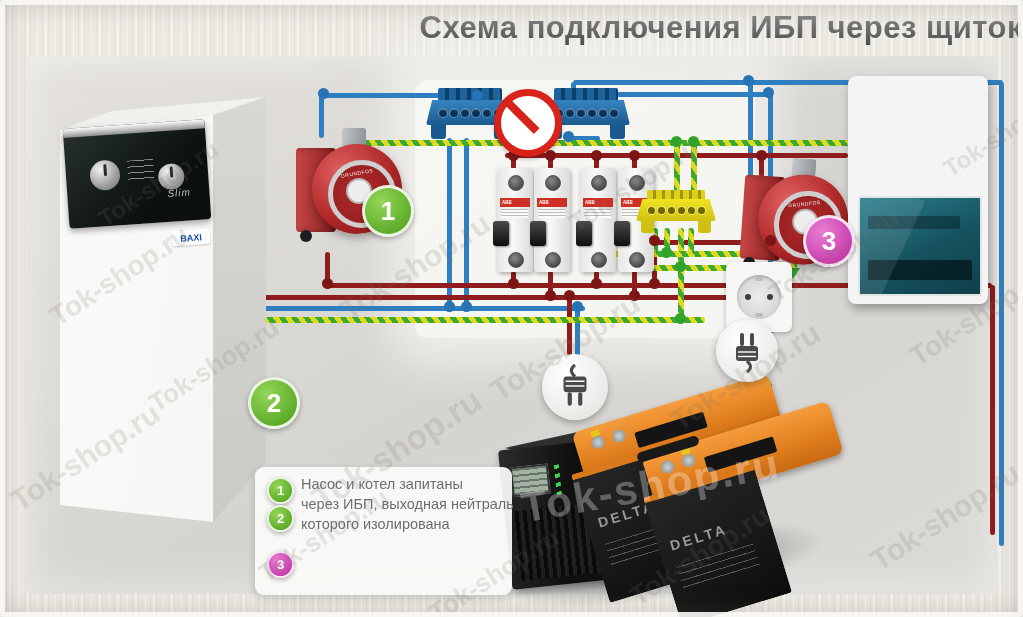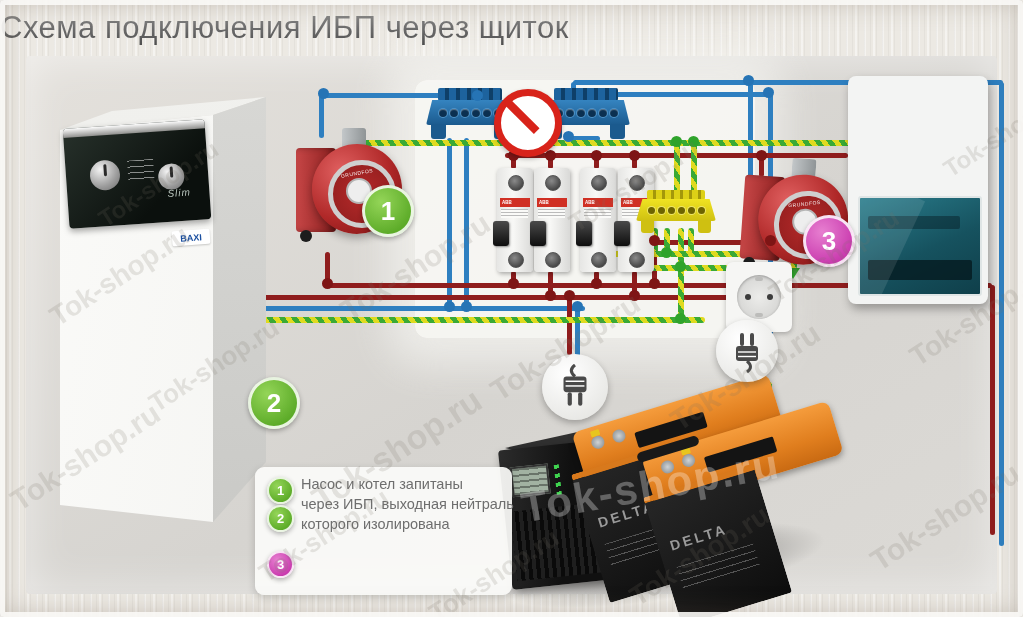--- a/index.html
+++ b/index.html
@@ -3,21 +3,21 @@
 <meta charset="utf-8">
 <style>
   html,body{margin:0;padding:0;background:#b8b4ae;font-family:"Liberation Sans",sans-serif}
   #stage{position:relative;width:1023px;height:617px;margin:0 auto;overflow:hidden;
     background:#ece9e3;
     background-image:repeating-linear-gradient(90deg,rgba(0,0,0,.035) 0 1px,transparent 1px 6px),
                      repeating-linear-gradient(90deg,rgba(255,255,255,.45) 0 2px,transparent 2px 9px);}
   .el{position:absolute}
   .frame{position:absolute;inset:0;z-index:12;pointer-events:none;
     box-shadow:inset 0 0 0 5px rgba(251,250,247,.9), inset 0 0 28px rgba(110,95,80,.38);border-radius:4px}
-  .title{position:absolute;left:0;top:10px;width:100%;text-align:left;font-size:31px;font-weight:normal;
+  .title{position:absolute;left:0;top:10px;width:100%;text-align:right;font-size:31px;font-weight:bold;
     color:#646464;letter-spacing:.5px;z-index:7;
     background:linear-gradient(#8f8f8f,#4c4c4c);-webkit-background-clip:text;background-clip:text;
     -webkit-text-fill-color:transparent;text-shadow:0 1px 0 rgba(255,255,255,.0)}
   .wall{position:absolute;left:26px;top:56px;width:971px;height:538px;border-radius:4px;z-index:0;
     background:linear-gradient(150deg,#e4e1dc 0%,#d6d4d0 55%,#dcdad6 100%);
     box-shadow:inset 0 0 45px rgba(255,255,255,.55)}
   .glow{position:absolute;left:415px;top:80px;width:340px;height:258px;border-radius:12px;z-index:1;
     background:rgba(250,250,247,.85);box-shadow:0 0 40px 28px rgba(250,250,247,.6)}
   
   .wire{position:absolute;border-radius:3px;z-index:2}

